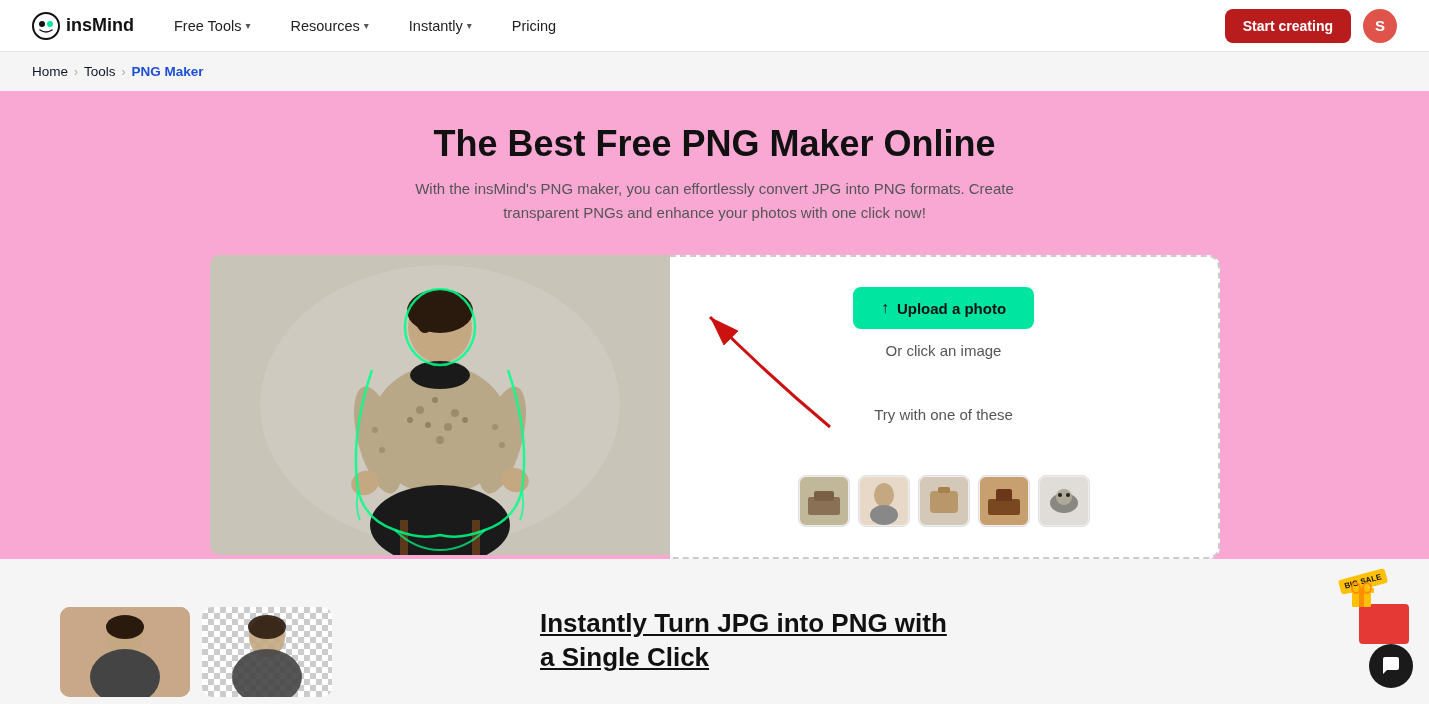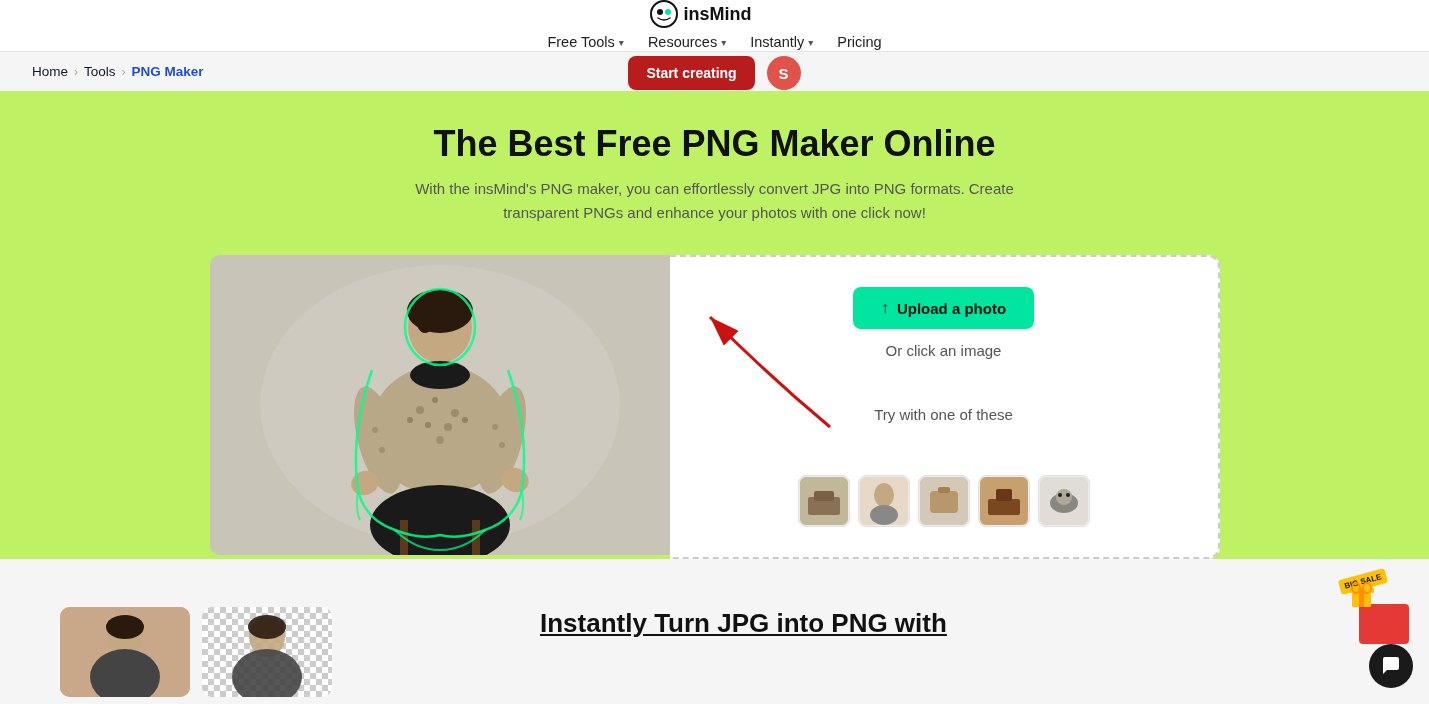--- a/index.html
+++ b/index.html
@@ -9,40 +9,39 @@
     .navbar {
       background: #fff;
       border-bottom: 1px solid #e5e5e5;
       height: 52px;
       display: flex;
       align-items: center;
       padding: 0 32px;
       position: sticky;
       top: 0;
       z-index: 100;
-      flex-direction: column;
     }
     .nav-logo {
       display: flex;
       align-items: center;
       gap: 6px;
       font-weight: 700;
       font-size: 18px;
       color: #111;
       text-decoration: none;
       margin-right: 28px;
     }
     .nav-logo-icon {
       width: 28px;
       height: 28px;
     }
     .nav-links {
       display: flex;
       align-items: center;
-      gap: 0;
+      gap: 16px;
       flex: 1;
     }
     .nav-link {
       padding: 6px 12px;
       font-size: 14.5px;
       color: #222;
       cursor: pointer;
       border-radius: 6px;
       display: flex;
       align-items: center;
@@ -92,21 +91,21 @@
       gap: 6px;
       font-size: 13.5px;
       color: #666;
     }
     .breadcrumb-bar a { color: #0f172a; text-decoration: none; }
     .breadcrumb-sep { color: #aaa; font-size: 12px; }
     .breadcrumb-current { color: #1d4ed8; font-weight: 600; }
 
     
     .hero {
-      background: #bef264;
+      background: #f9a8d4;
       padding: 32px 20px 0;
       text-align: center;
     }
     .hero h1 {
       font-size: 36px;
       font-weight: 800;
       color: #111;
       margin-bottom: 12px;
     }
     .hero p {
@@ -463,20 +462,21 @@
       <svg width="130" height="90" viewBox="0 0 130 90" xmlns="http://www.w3.org/2000/svg">
         <ellipse cx="65" cy="30" rx="18" ry="20" fill="#c4a882" opacity="0.9"></ellipse>
         <ellipse cx="65" cy="20" rx="19" ry="12" fill="#2a1a0e" opacity="0.9"></ellipse>
         <ellipse cx="65" cy="70" rx="35" ry="28" fill="#444" opacity="0.9"></ellipse>
       </svg>
     </div>
   </div>
   <div class="below-text">
     <h2>
       <span>Instantly Turn JPG into PNG with</span><br>
+      <span>a Single Click</span>
     </h2>
   </div>
 </div>
 
 <div class="sale-badge">
   <div class="sale-inner">
     <div class="sale-box"></div>
     <div class="sale-tag">BIG SALE</div>
 
     <svg style="position:absolute; top:0; left:5px;" width="35" height="35" viewBox="0 0 35 35">

